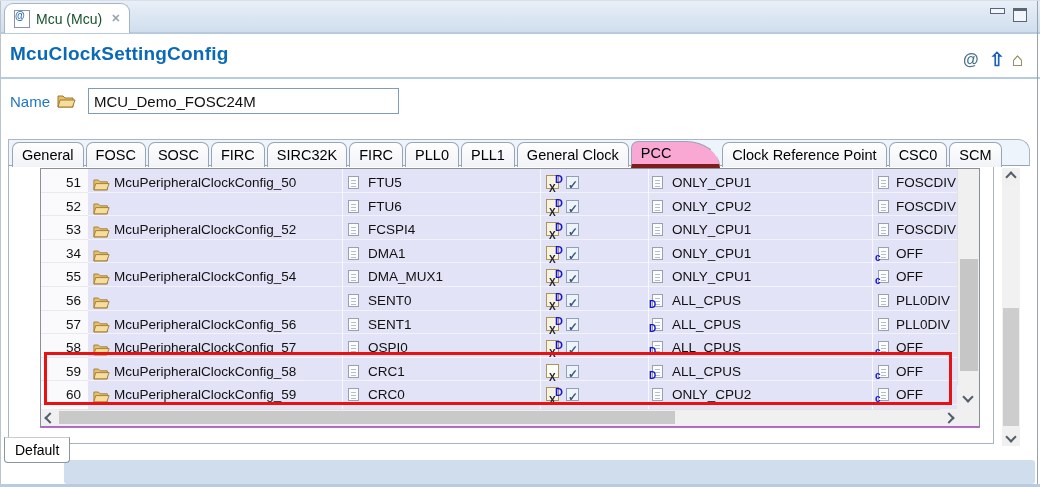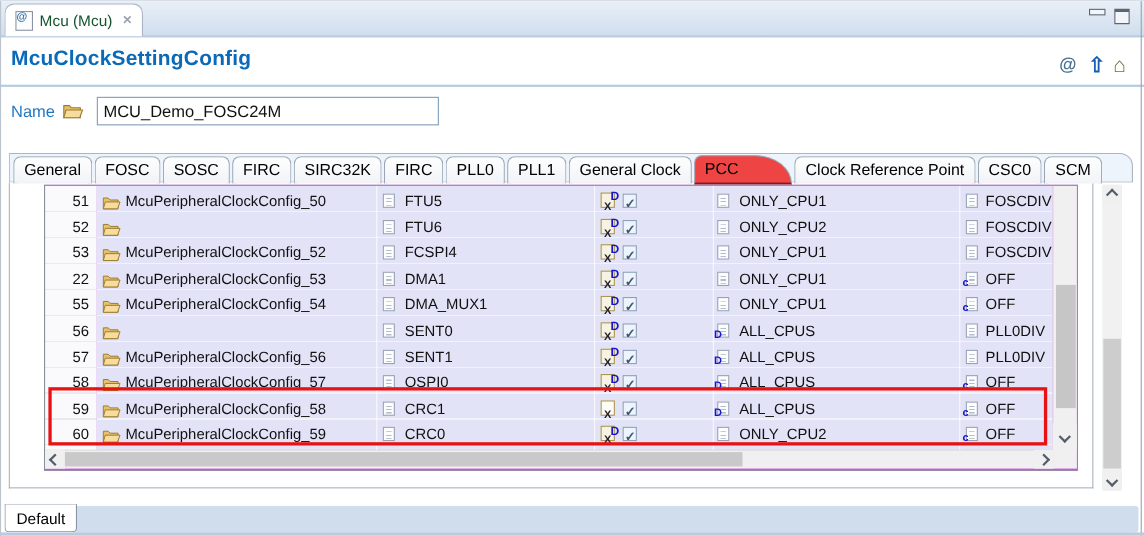--- a/index.html
+++ b/index.html
@@ -41,22 +41,22 @@
 
   
   .tabstrip{position:absolute;left:8px;top:138px;width:1022px;height:27px;
       background:#eef4fb;border:1px solid #aab6c4;border-bottom:1px solid #98a4b4;
       border-top-right-radius:12px;box-sizing:border-box;z-index:1}
   .tabs{position:absolute;left:12px;top:139px;height:27px;display:flex;align-items:flex-end;z-index:2}
   .tab{height:25px;box-sizing:border-box;border:1px solid #99a5b5;border-bottom:none;
       border-radius:7px 7px 0 0;background:linear-gradient(#fefefe,#f1f3f7);
       padding:0 9px;margin-right:2px;display:flex;align-items:center;
       font-size:14.5px;color:#000;white-space:nowrap;cursor:default}
-  .tab.sel{height:27px;background:#ef4444;margin-bottom:-1px;z-index:3;position:relative;
-      padding-right:48px;border-top-right-radius:34px 26px;border-bottom:2px solid #7f1d1d}
+  .tab.sel{height:27px;background:#f9a8d4;margin-bottom:-1px;z-index:3;position:relative;
+      padding-right:48px;border-top-right-radius:34px 26px;border-bottom:4px solid #7f1d1d}
 
   
   .content{position:absolute;left:8px;top:165px;width:986px;height:278px;box-sizing:border-box;
       background:#fff;border:1px solid #aab4c0;border-top:none;z-index:1}
 
   
   .grid{position:absolute;left:40px;top:167px;width:940px;height:260px;box-sizing:border-box;
       border:1px solid #8a9099;background:#d946ef;z-index:2}
   .numcol{position:absolute;left:0;top:0;width:47px;height:240px;
       background:repeating-linear-gradient(to bottom,#fafafc 0 22.6px,#e9e9ee 22.6px 23.6px);
@@ -106,21 +106,21 @@
 
   .ovscroll{position:absolute;left:1002px;top:167px;width:18px;height:278px;background:#f1f1f1;z-index:2}
   .ovup{left:1002px;top:167px;width:18px;height:18px;z-index:3}
   .ovdown{left:1002px;top:427px;width:18px;height:18px;z-index:3}
   .ovthumb{position:absolute;left:1003px;top:307px;width:16px;height:118px;background:#cdcdcd;z-index:3}
 
   
   .redbox{position:absolute;left:44px;top:351px;width:908px;height:53px;border:3px solid #e81212;z-index:6;box-sizing:border-box}
 
   
-  .default-tab{position:absolute;left:4px;top:457px;height:26px;padding:0 10px;background:#fff;
+  .default-tab{position:absolute;left:4px;top:436px;height:26px;padding:0 10px;background:#fff;
       border:1px solid #8a94a2;border-top:1px solid #c8ccd4;border-radius:0 0 4px 4px;
       display:flex;align-items:center;font-size:14px;color:#000;z-index:3;box-sizing:border-box}
   .default-bar{position:absolute;left:64px;top:459px;width:971px;height:24px;background:#cfddec;border-radius:3px;z-index:2}
 </style>
 </head>
 <body>
 
 <div class="win-left"></div>
 <div class="win-right"></div>
 <div class="win-bottom-blue"></div>
@@ -238,26 +238,25 @@
     <span class="cb" style="left:525px">
         <i>✓</i>
       </span>
     <span class="doc" style="left:611px"></span>
     <span class="ct" style="left:631px">ONLY_CPU1</span>
     <span class="doc" style="left:837px"></span>
     <span class="ct clip" style="left:855px;width:61px">FOSCDIV</span>
   </div>
 
   <div class="trow" style="top:72.8px">
-    <span class="cnum">22</span>
-    <span class="ic folder-svg" style="position:absolute;left:52px;top:4px"><svg width="17" height="13" viewBox="0 0 19 14">
-          <path d="M1 2 h5 l2 2 h8 v9 H1 Z" fill="#e9c06a" stroke="#9c7a30"></path>
-          <path d="M3 6 h15 l-2.5 7 H1 Z" fill="#f7dd9d" stroke="#9c7a30"></path>
-        </svg></span>
-    <span class="ct" style="left:73px">McuPeripheralClockConfig_53</span>
+    <span class="cnum">34</span>
+    <span class="ic folder-svg" style="position:absolute;left:52px;top:4px"><svg width="17" height="13" viewBox="0 0 19 14">
+          <path d="M1 2 h5 l2 2 h8 v9 H1 Z" fill="#e9c06a" stroke="#9c7a30"></path>
+          <path d="M3 6 h15 l-2.5 7 H1 Z" fill="#f7dd9d" stroke="#9c7a30"></path>
+        </svg></span>
     <span class="doc" style="left:307px"></span>
     <span class="ct" style="left:327px">DMA1</span>
     <span class="xd" style="left:505px">
         <i>X</i>
         <b>D</b>
       </span>
     <span class="cb" style="left:525px">
         <i>✓</i>
       </span>
     <span class="doc" style="left:611px"></span>

